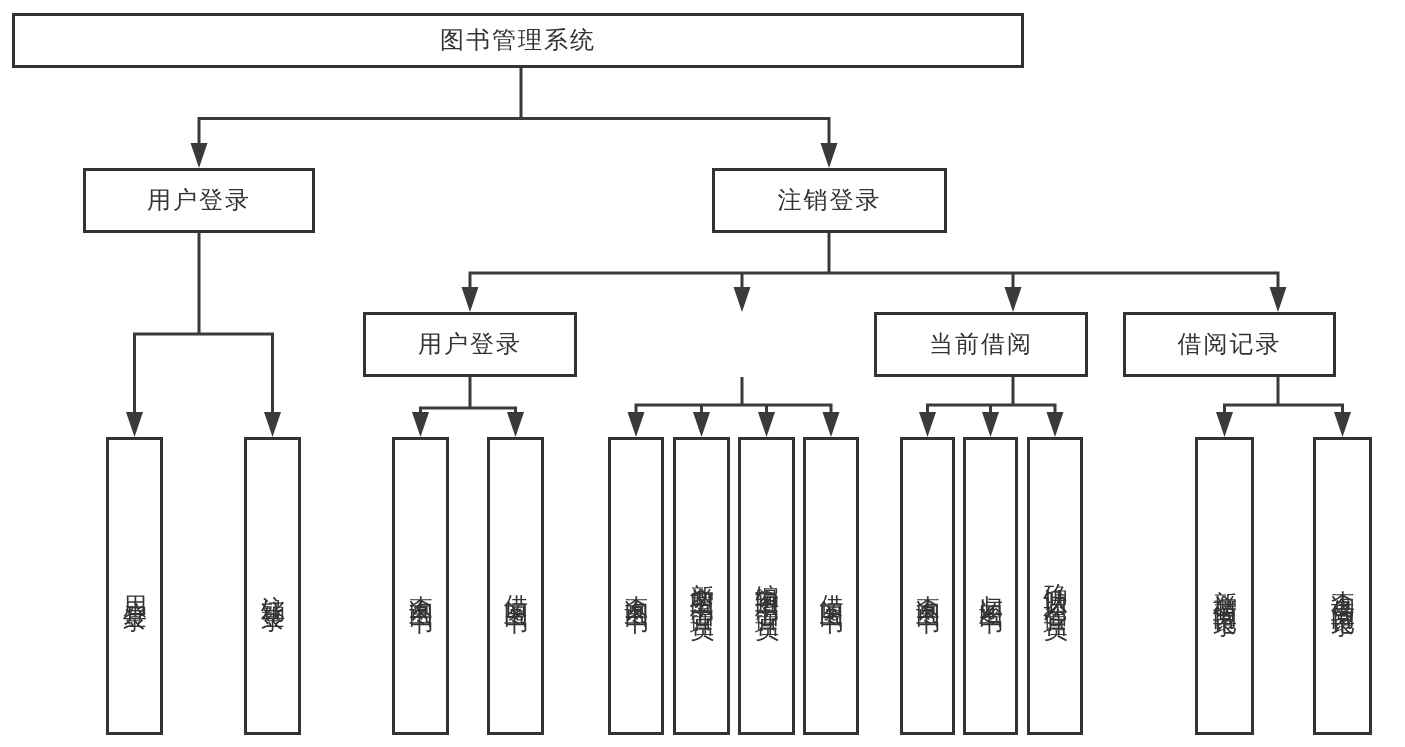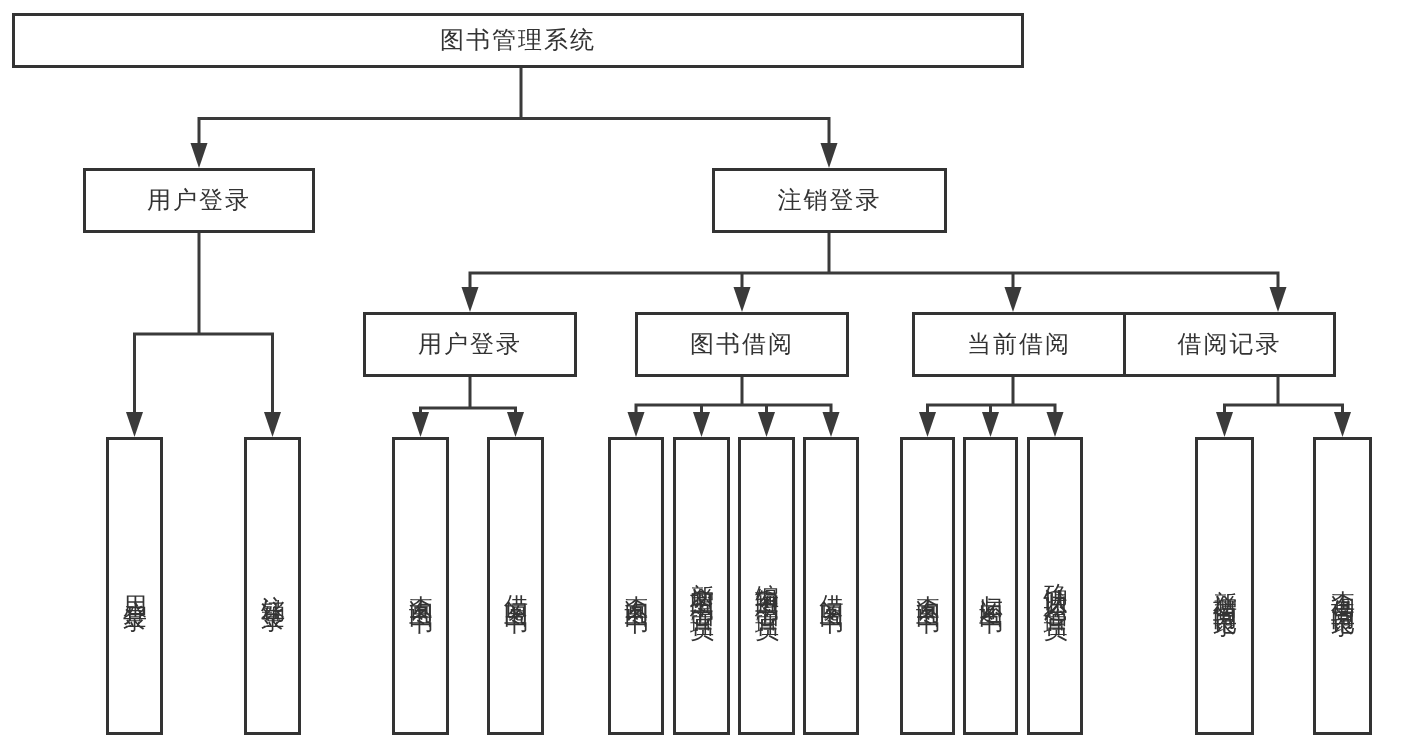--- a/index.html
+++ b/index.html
@@ -102,22 +102,21 @@
       <polygon points="1334,412 1351,412 1342.5,437" stroke="none"></polygon>
     </g>
   </svg>
 
   <div class="node" style="left:12px; top:13px; width:1012px; height:55px;">图书管理系统</div>
 
   <div class="node" style="left:83px; top:168px; width:232px; height:65px;">用户登录</div>
   <div class="node" style="left:712px; top:168px; width:235px; height:65px;">注销登录</div>
 
   <div class="node" style="left:363px; top:312px; width:214px; height:65px;">用户登录</div>
-  <div class="node" style="left:635px; top:312px; width:214px; height:65px;">图书借阅</div>
-  <div class="node" style="left:912px; top:312px; width:214px; height:65px;">当前借阅</div>
+  <div class="node" style="left:874px; top:312px; width:214px; height:65px;">当前借阅</div>
   <div class="node" style="left:1123px; top:312px; width:213px; height:65px;">借阅记录</div>
 
   <div class="node vertical" style="left:106px; top:437px; width:57px; height:298px;">用户登录</div>
   <div class="node vertical" style="left:244px; top:437px; width:57px; height:298px;">注销登录</div>
 
   <div class="node vertical" style="left:392px; top:437px; width:57px; height:298px;">查询图书</div>
   <div class="node vertical" style="left:487px; top:437px; width:57px; height:298px;">借阅图书</div>
 
   <div class="node vertical" style="left:608px; top:437px; width:56px; height:298px;">查询图书</div>
   <div class="node vertical" style="left:673px; top:437px; width:57px; height:298px;">新增图书（管理员）</div>

